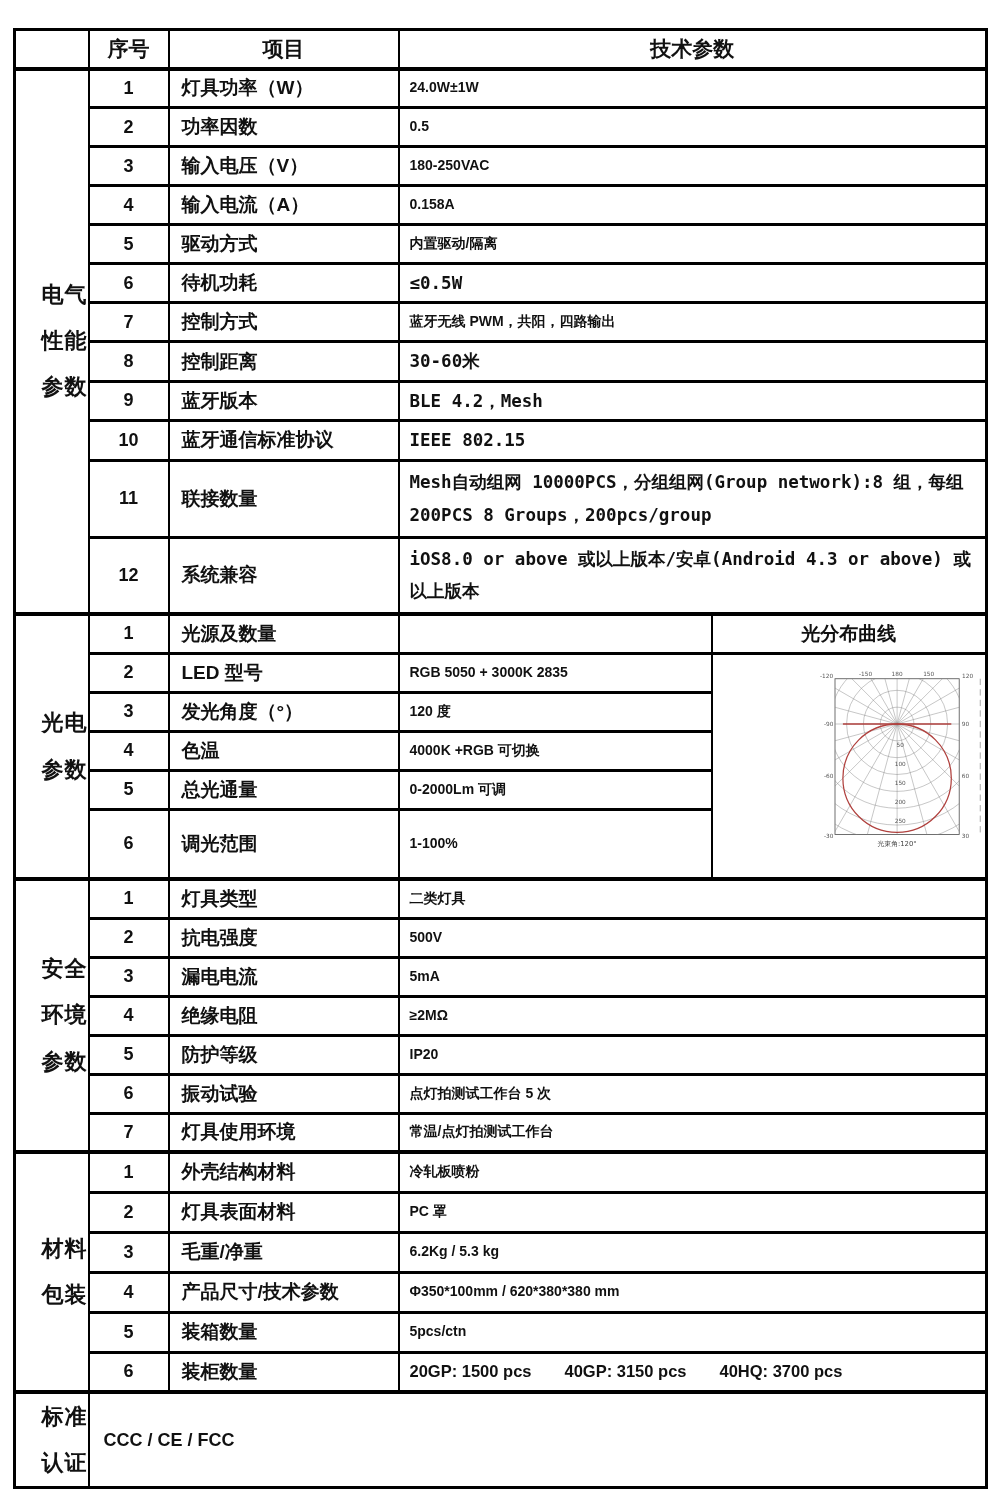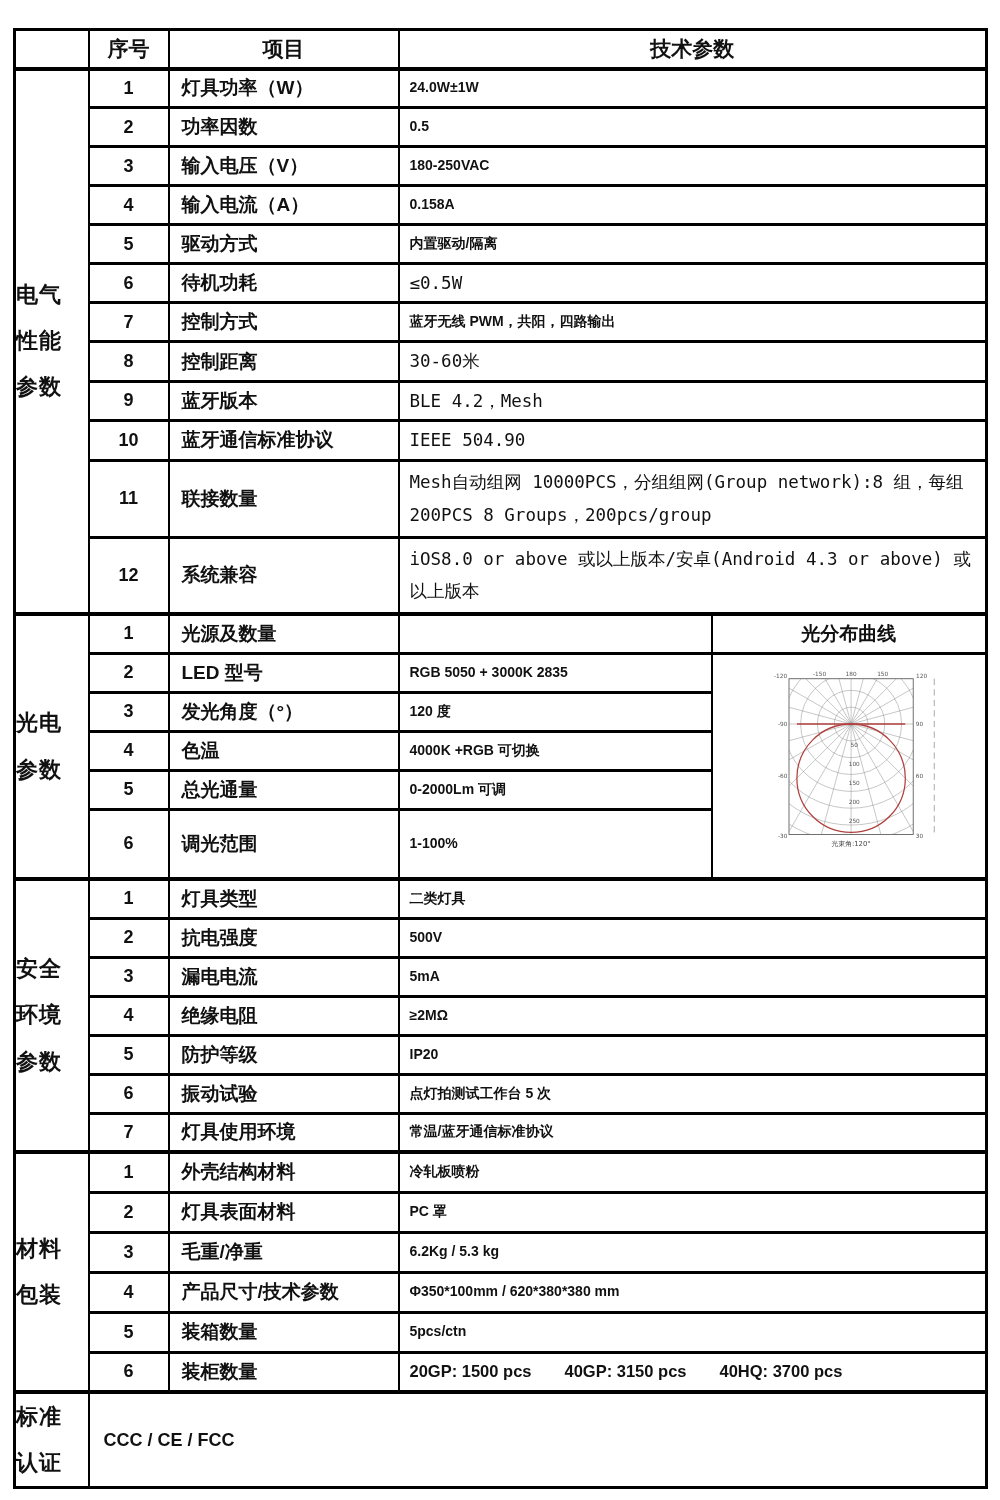--- a/index.html
+++ b/index.html
@@ -14,33 +14,33 @@
     border:3px solid #000;background:#fff;
   }
   th,td{
     border:2px solid #000;border-top-width:3px;border-bottom-width:3px;
     padding:0;vertical-align:middle;overflow:hidden;
   }
   thead th{border-bottom-width:4px;margin-left:16px;}
   tr.sec > th, tr.sec > td{border-top-width:4px;}
   th.hdr{font-size:21px;font-weight:700;text-align:center;}
   td.group{
-    text-align:left;font-size:22px;font-weight:700;
+    text-align:right;font-size:22px;font-weight:700;
     white-space:pre-line;line-height:2.1;letter-spacing:1px;
   }
   td.no{text-align:center;font-size:18px;font-weight:700;}
   td.item{font-size:19px;font-weight:700;padding:2px 6px 2px 12px;}
   td.val{font-size:14px;font-weight:700;padding:2px 10px 2px 10px;line-height:1.85;}
   td.val.mono{
     font-family:"DejaVu Sans Mono","Liberation Mono",monospace;
-    font-weight:400;font-size:17.5px;
+    font-weight:700;font-size:17.5px;
   }
   td.val.small{font-size:16.5px;}
   td.curve-hd{text-align:center;font-size:19px;font-weight:700;}
-  td.curve{text-align:center;vertical-align:middle;}
+  td.curve{text-align:right;vertical-align:middle;}
   td.cert{font-size:18px;font-weight:700;padding-left:14px;}
   svg text{font-family:"DejaVu Sans",sans-serif;}
 </style>
 </head>
 <body>
 
 <div class="sheet">
 <table>
   <colgroup>
     <col style="width:74px">
@@ -105,21 +105,21 @@
       <td class="val mono" colspan="2">30-60米</td>
     </tr>
     <tr style="height:39px">
       <td class="no">9</td>
       <td class="item">蓝牙版本</td>
       <td class="val mono" colspan="2">BLE 4.2，Mesh</td>
     </tr>
     <tr style="height:39px">
       <td class="no">10</td>
       <td class="item">蓝牙通信标准协议</td>
-      <td class="val mono" colspan="2">IEEE 504.90</td>
+      <td class="val mono" colspan="2">IEEE 802.15</td>
     </tr>
     <tr style="height:77px">
       <td class="no">11</td>
       <td class="item">联接数量</td>
       <td class="val mono" colspan="2">Mesh自动组网 10000PCS，分组组网(Group network):8 组，每组 200PCS 8 Groups，200pcs/group</td>
     </tr>
     <tr style="height:77px">
       <td class="no">12</td>
       <td class="item">系统兼容</td>
       <td class="val mono" colspan="2">iOS8.0 or above 或以上版本/安卓(Android 4.3 or above) 或以上版本</td>
@@ -255,21 +255,21 @@
       <td class="val" colspan="2">IP20</td>
     </tr>
     <tr style="height:39px">
       <td class="no">6</td>
       <td class="item">振动试验</td>
       <td class="val" colspan="2">点灯拍测试工作台 5 次</td>
     </tr>
     <tr style="height:39px">
       <td class="no">7</td>
       <td class="item">灯具使用环境</td>
-      <td class="val" colspan="2">常温/蓝牙通信标准协议</td>
+      <td class="val" colspan="2">常温/点灯拍测试工作台</td>
     </tr>
 
     <tr class="sec" style="height:40px">
       <td class="group" rowspan="6">材料
 包装</td>
       <td class="no">1</td>
       <td class="item">外壳结构材料</td>
       <td class="val" colspan="2">冷轧板喷粉</td>
     </tr>
     <tr style="height:40px">

